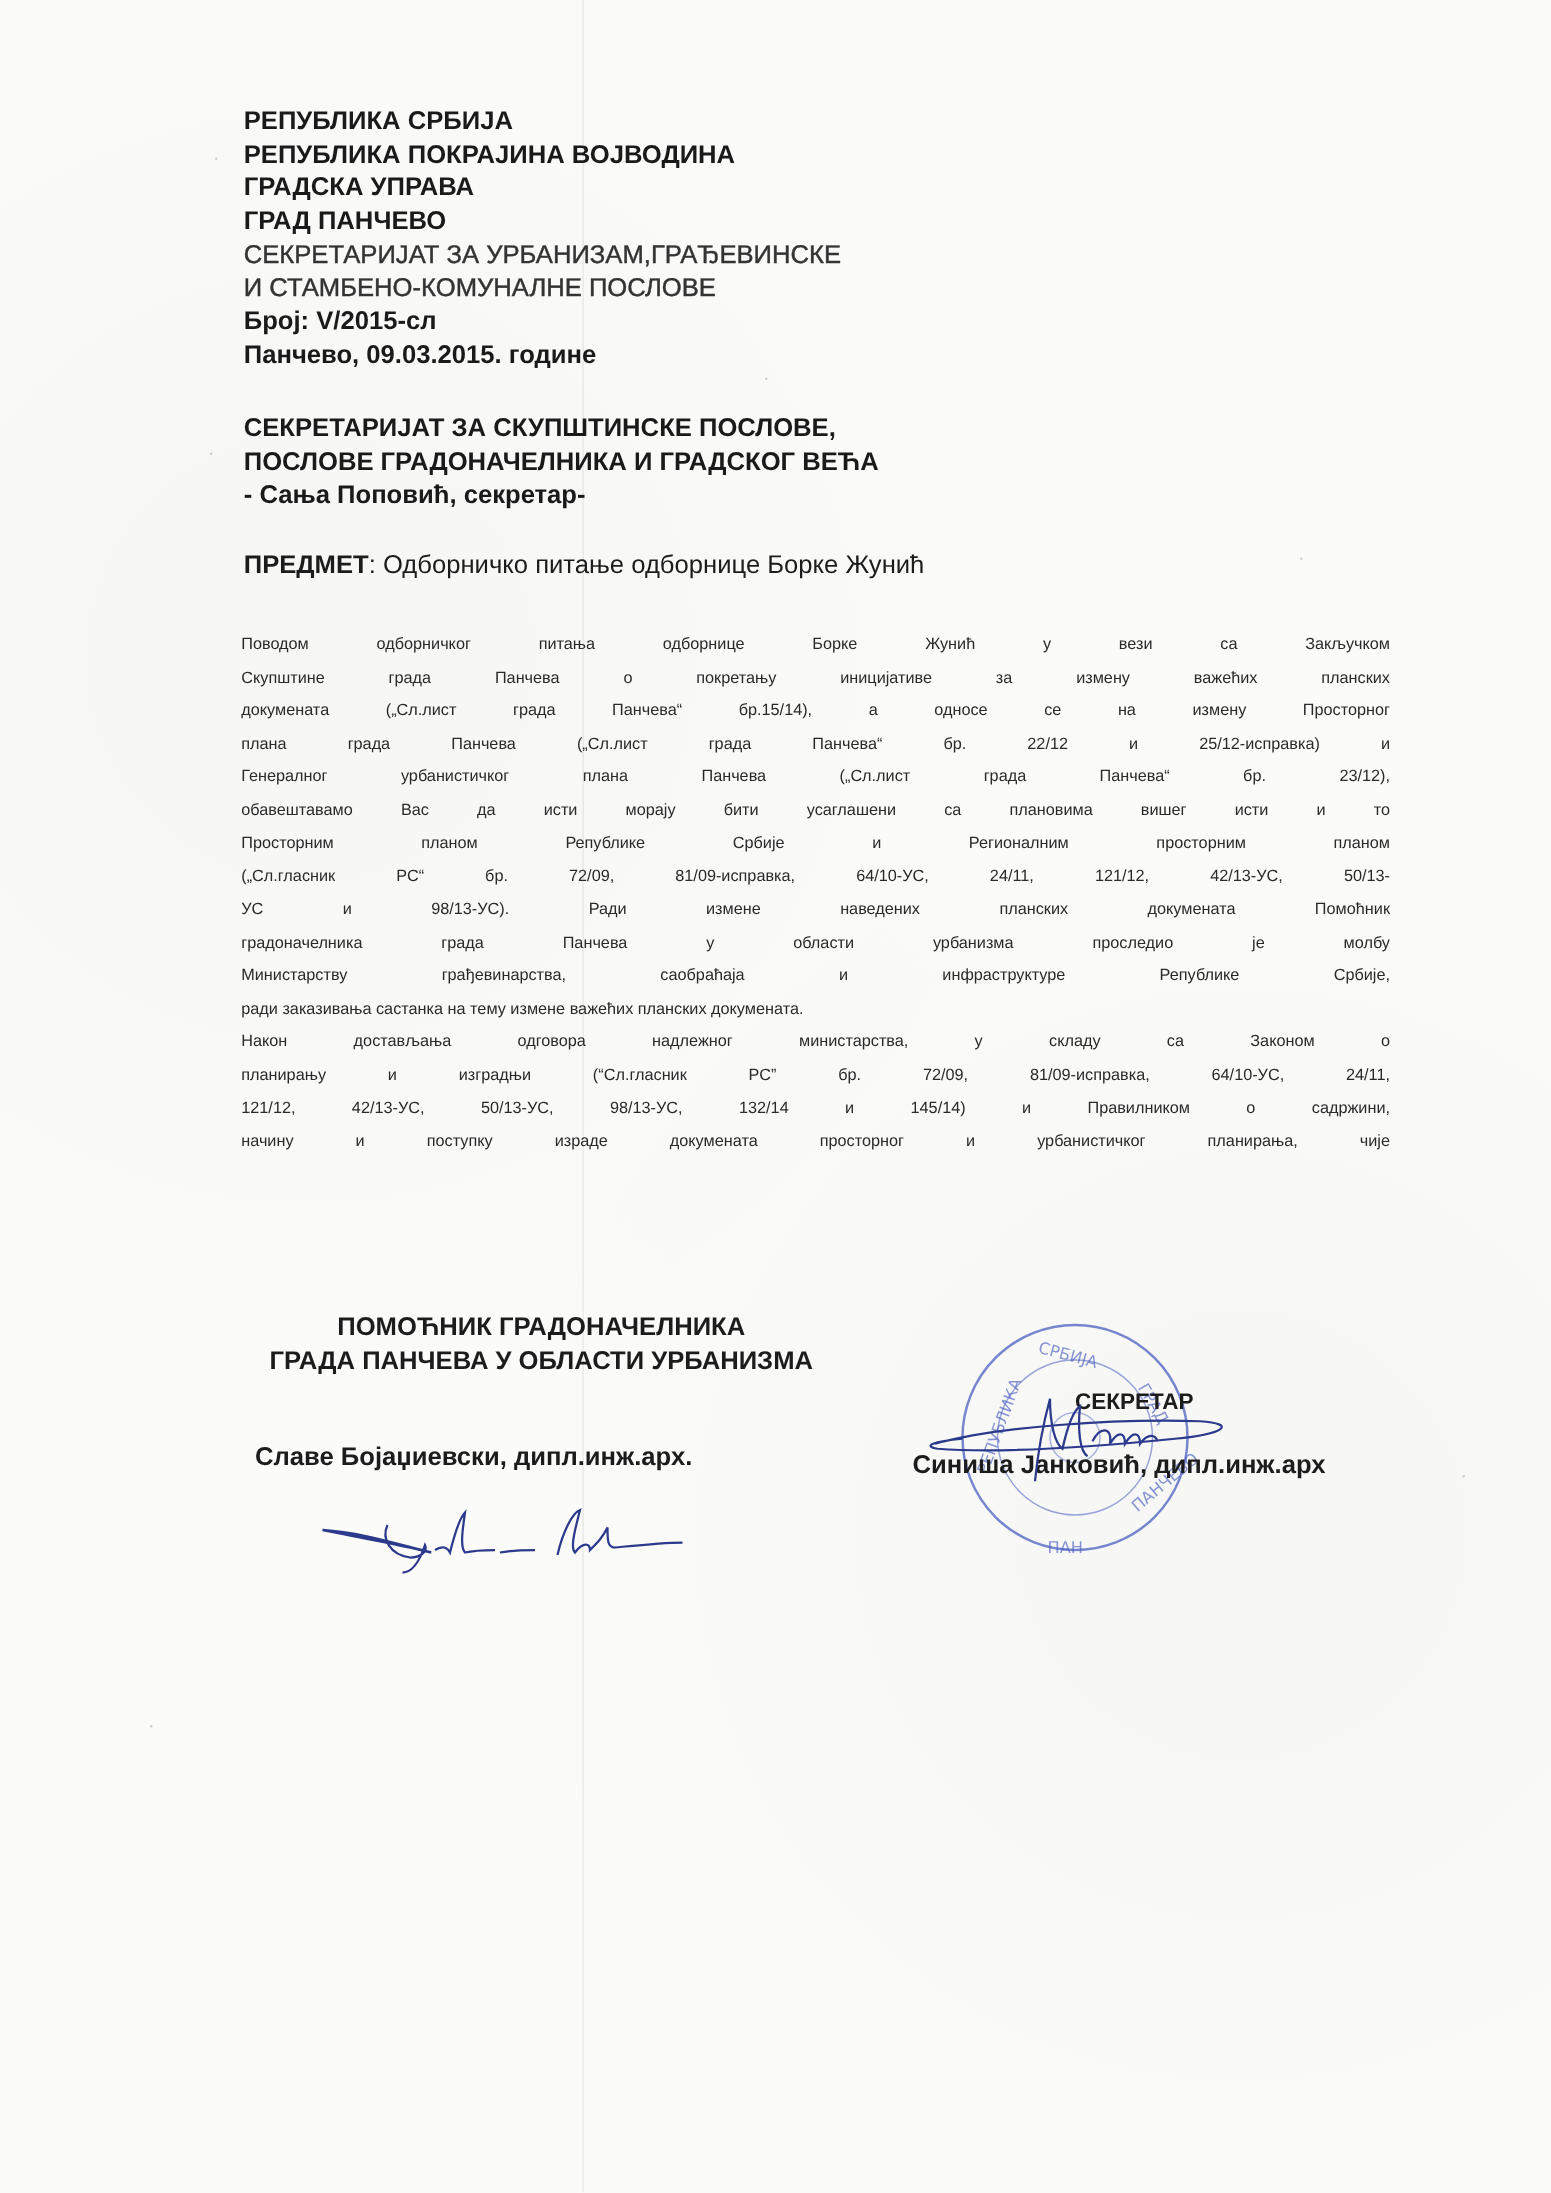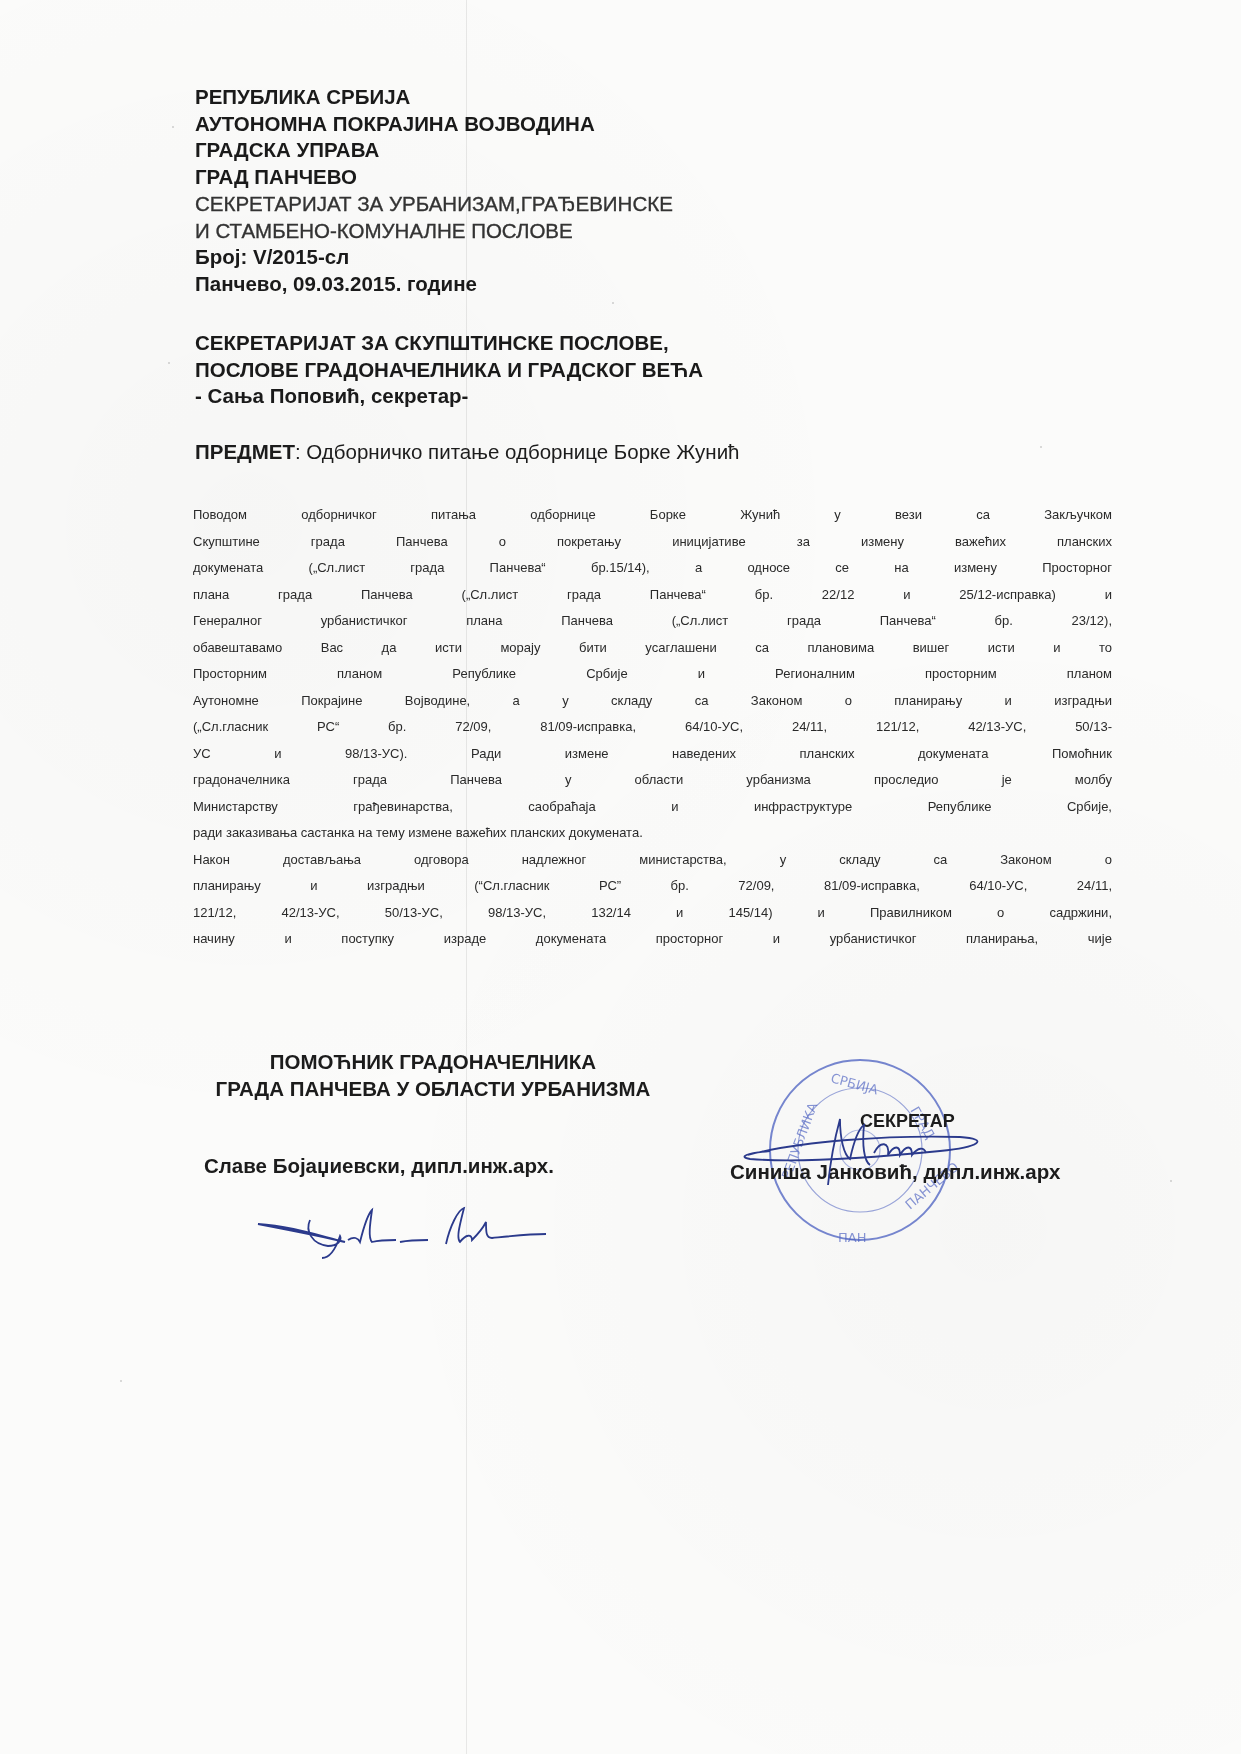--- a/index.html
+++ b/index.html
@@ -150,21 +150,21 @@
     }
   </style>
 </head>
 <body>
 
 <div class="page">
   <div class="fold-line"></div>
 
   <div class="header-block">
     <div class="line">РЕПУБЛИКА СРБИЈА</div>
-    <div class="line">АУТОНОМНА ПОКРАЈИНА ВОЈВОДИНА</div>
+    <div class="line">РЕПУБЛИКА ПОКРАЈИНА ВОЈВОДИНА</div>
     <div class="line">ГРАДСКА УПРАВА</div>
     <div class="line">ГРАД ПАНЧЕВО</div>
     <div class="line light">СЕКРЕТАРИЈАТ ЗА  УРБАНИЗАМ,ГРАЂЕВИНСКЕ</div>
     <div class="line light">И СТАМБЕНО-КОМУНАЛНЕ ПОСЛОВЕ</div>
     <div class="line">Број: V/2015-сл</div>
     <div class="line">Панчево, 09.03.2015. године</div>
   </div>
 
   <div class="recipient-block">
     <div class="line">СЕКРЕТАРИЈАТ ЗА СКУПШТИНСКЕ ПОСЛОВЕ,</div>
@@ -177,21 +177,20 @@
   </div>
 
   <div class="body-text">
     <span class="bl">Поводом одборничког питања одборнице Борке Жунић у вези са  Закључком</span>
     <span class="bl">Скупштине града Панчева  о покретању иницијативе за измену важећих планских</span>
     <span class="bl">докумената („Сл.лист града Панчева“ бр.15/14), а односе се на измену Просторног</span>
     <span class="bl">плана града Панчева („Сл.лист града Панчева“ бр. 22/12 и 25/12-исправка) и</span>
     <span class="bl">Генералног урбанистичког плана Панчева („Сл.лист града Панчева“ бр. 23/12),</span>
     <span class="bl">обавештавамо Вас да исти морају бити усаглашени са плановима вишег исти и то</span>
     <span class="bl">Просторним планом Републике Србије и Регионалним просторним планом</span>
-    <span class="bl">Аутономне Покрајине Војводине, а у складу са Законом о планирању и изградњи</span>
     <span class="bl">(„Сл.гласник РС“ бр. 72/09, 81/09-исправка, 64/10-УС, 24/11, 121/12, 42/13-УС, 50/13-</span>
     <span class="bl">УС и 98/13-УС).  Ради измене наведених планских докумената Помоћник</span>
     <span class="bl">градоначелника града Панчева у области урбанизма проследио је молбу</span>
     <span class="bl">Министарству грађевинарства, саобраћаја и инфраструктуре Републике Србије,</span>
     <span class="bl last">ради заказивања састанка на тему измене важећих планских докумената.</span>
     <span class="bl">Након достављања одговора надлежног министарства,  у складу са Законом о</span>
     <span class="bl">планирању и изградњи (“Сл.гласник РС” бр. 72/09, 81/09-исправка, 64/10-УС, 24/11,</span>
     <span class="bl">121/12, 42/13-УС, 50/13-УС, 98/13-УС, 132/14 и 145/14) и Правилником о садржини,</span>
     <span class="bl">начину и поступку израде докумената просторног и урбанистичког планирања, чије</span>
   </div>

